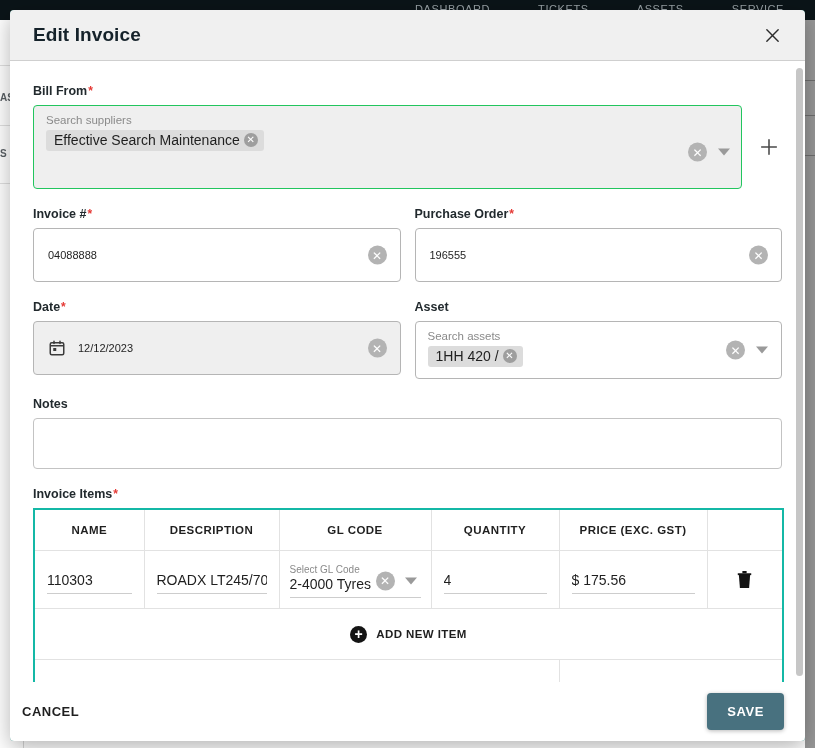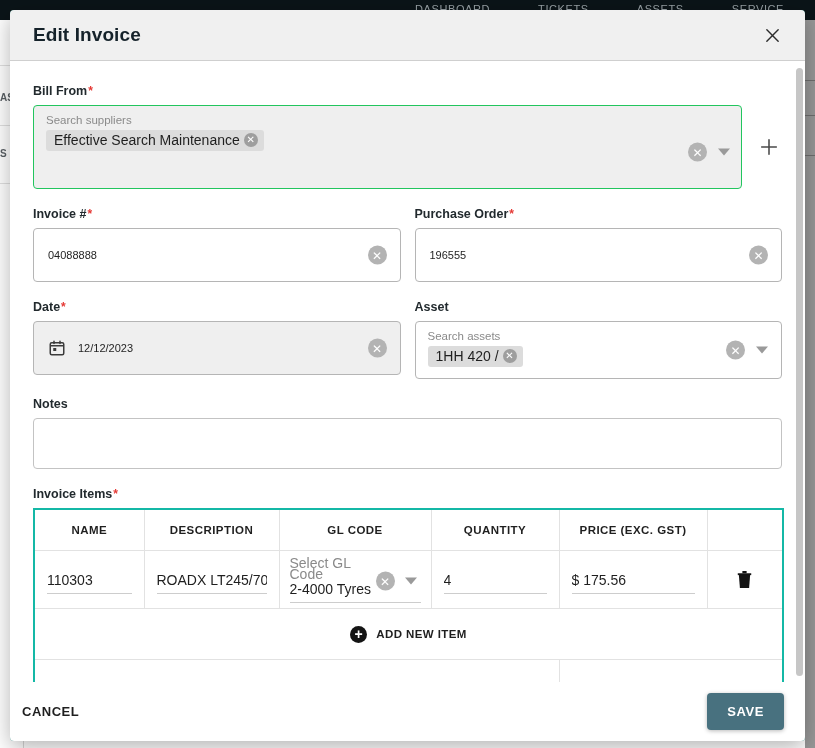--- a/index.html
+++ b/index.html
@@ -194,21 +194,21 @@
   .cell-input {
     margin: 0 12px; border-bottom: 1px solid #cdcdcd;
     font-size: 14px; color: #1f1f1f;
     padding: 6px 0 5px 0;
     white-space: nowrap; overflow: hidden;
   }
   .cell-gl {
     margin: 0 10px; position: relative;
     border-bottom: 1px solid #cdcdcd; padding: 2px 44px 4px 0;
   }
-  .cell-gl .float-label { font-size: 14px; color: #8a8a8a; display:block; line-height: 11px;}
+  .cell-gl .float-label { font-size: 10px; color: #8a8a8a; display:block; line-height: 11px;}
   .cell-gl .glval { font-size: 14px; color: #1f1f1f; }
   .trash {
     display: flex; align-items: center; justify-content: center;
     cursor: pointer;
   }
   .addrow-cell {
     text-align: center; padding: 16px 0 !important; height: auto !important;
   }
   .add-new {
     display: inline-flex; align-items: center; gap: 9px;

